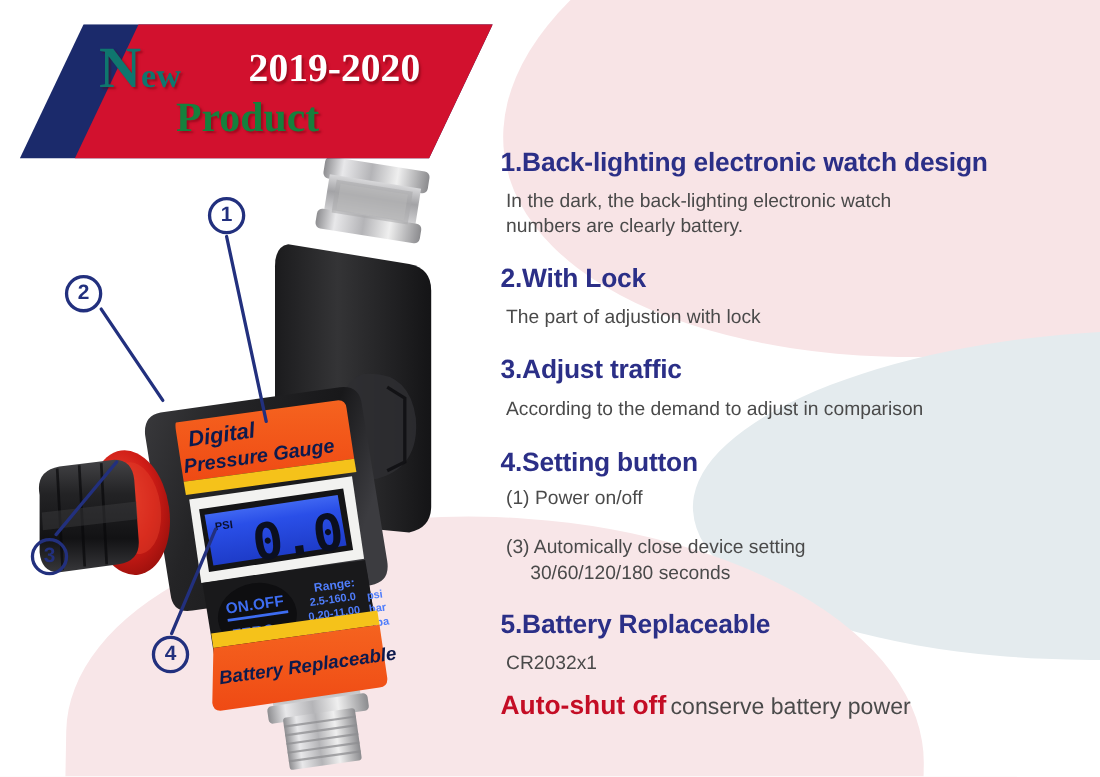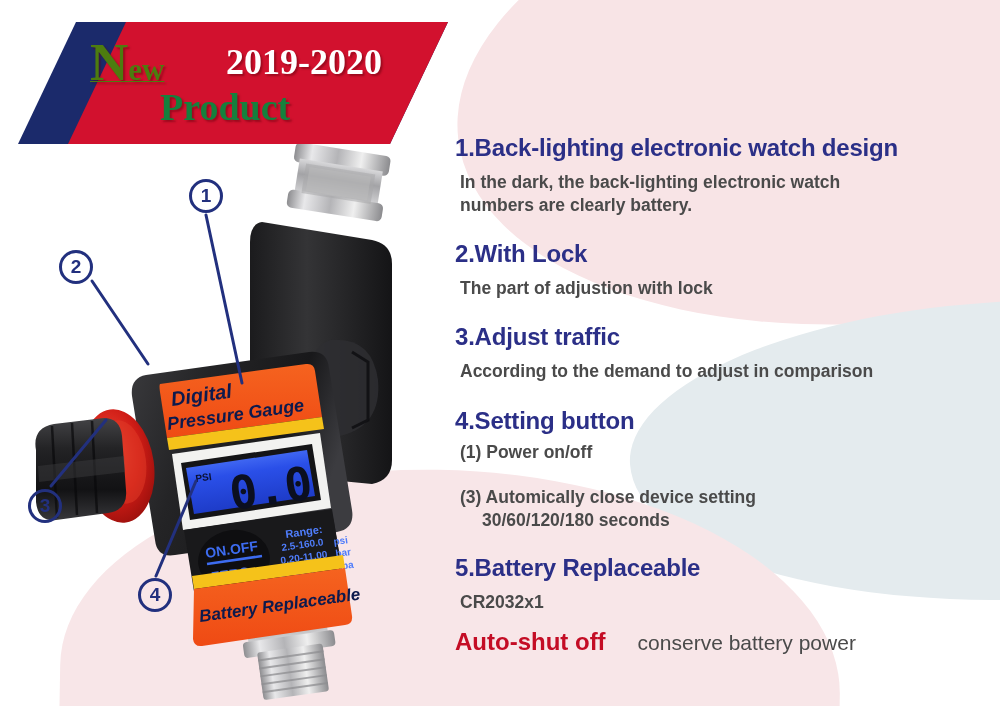--- a/index.html
+++ b/index.html
@@ -47,27 +47,26 @@
   
   .banner {
     position: absolute; left: 18px; top: 22px;
     width: 430px; height: 122px;
     z-index: 6;
   }
   .banner svg { display: block; }
   .banner-text { position: absolute; inset: 0; z-index: 2; }
   .banner-new {
     position: absolute; left: 72px; top: 14px;
-    color: #4d7c0f;
+    color: #0f766e;
     font-family: "Liberation Serif", serif;
     font-weight: bold;
     letter-spacing: 0px;
     text-shadow: 2px 2px 2px rgba(90,0,10,0.45);
     white-space: nowrap;
-    text-decoration: underline;
   }
   .banner-new .cap { font-size: 53px; line-height: 1; }
   .banner-new .rest { font-size: 31px; line-height: 1; }
   .banner-years {
     position: absolute; left: 208px; top: 22px;
     color: #ffffff;
     font-family: "Liberation Serif", serif;
     font-weight: bold;
     font-size: 36px; line-height: 1;
     text-shadow: 2px 2px 2px rgba(90,0,10,0.45);
@@ -95,34 +94,34 @@
     font-weight: bold;
     font-size: 24px;
     line-height: 1.16;
     letter-spacing: -0.2px;
     margin-top: 23px;
     white-space: nowrap;
   }
   .feat-head:first-child { margin-top: 0; }
   .feat-body {
     color: #4a4a4a;
-    font-weight: bold;
+    font-weight: normal;
     font-size: 17.5px;
     line-height: 1.33;
     margin-top: 9px;
     padding-left: 5px;
   }
   .feat-body.tight { margin-top: 7px; line-height: 1.28; }
   .feat-body .indent { display: block; padding-left: 22px; }
   .feat-foot {
     margin-top: 14px;
     white-space: nowrap;
     display: flex;
     align-items: baseline;
-    gap: 32px;
+    gap: 4px;
   }
   .feat-foot .hi {
     color: #c40d25;
     font-weight: bold;
     font-size: 24px;
   }
   .feat-foot .sub {
     color: #4a4a4a;
     font-size: 21px;
     text-align: center;

